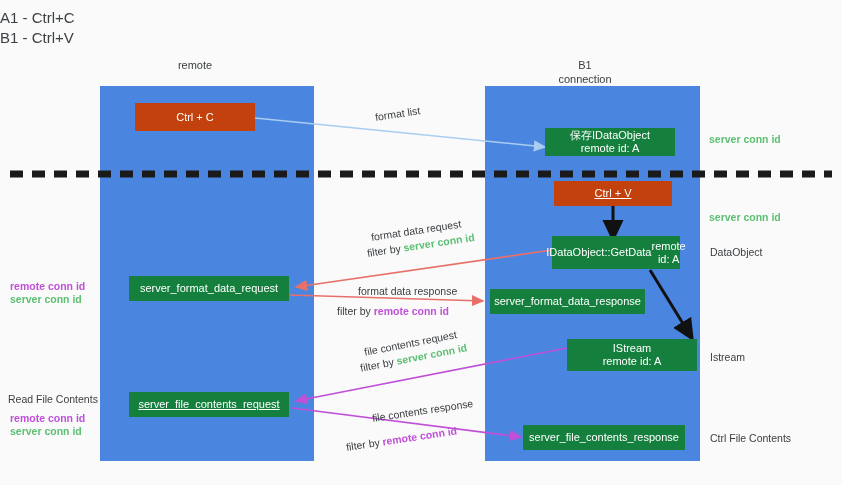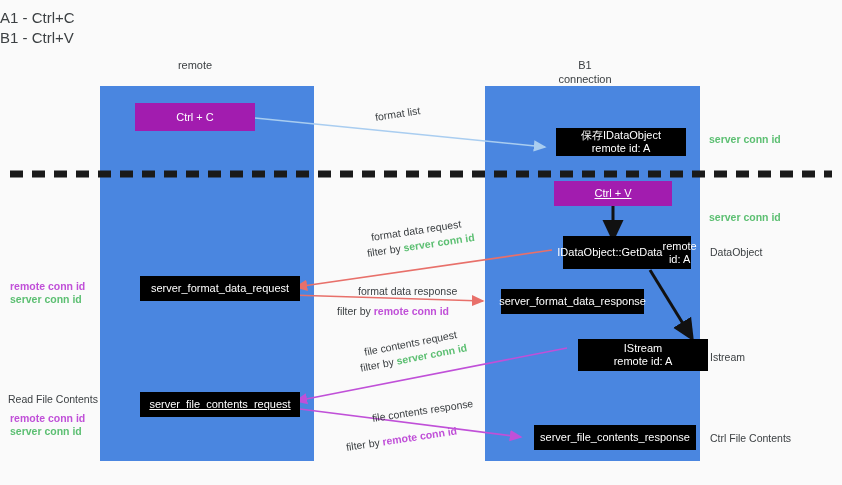--- a/index.html
+++ b/index.html
@@ -25,22 +25,22 @@
   .lane-head{
     position:absolute;text-align:center;font-size:11px;line-height:14px;color:#3c4043;
   }
 
   .node{
     position:absolute;box-sizing:border-box;
     display:flex;align-items:center;justify-content:center;
     text-align:center;color:#ffffff;font-size:11px;line-height:13px;
     padding:2px 4px;
   }
-  .node.green{background:#a21caf;}
-  .node.orange{background:#000000;margin-left:11px;}
+  .node.green{background:#c2410c;}
+  .node.orange{background:#15803d;}
 
   .midlabel{
     position:absolute;font-size:10.5px;line-height:14px;color:#3c4043;
     white-space:nowrap;
   }
   .midlabel .g{color:#5cbf72;font-weight:bold;}
   .midlabel .p{color:#c050d8;font-weight:bold;}
   .sidelabel{
     position:absolute;font-size:10.5px;line-height:14px;color:#3c4043;white-space:nowrap;
   }
@@ -117,21 +117,21 @@
     <span>保存IDataObject</span>
     <span>remote id: A</span>
   </div>
   <div class="node green" style="left:554px;top:181px;width:118px;height:25px;text-decoration:underline;">
     <span>Ctrl + V</span>
   </div>
   <div class="node orange" style="left:552px;top:236px;width:128px;height:33px;flex-direction:row;">
     <span>IDataObject::GetData</span>
     <span>remote id: A</span>
   </div>
-  <div class="node orange" style="left:490px;top:289px;width:143px;height:25px;">
+  <div class="node orange" style="left:490px;top:289px;width:155px;height:25px;">
     <span>server_format_data_response</span>
   </div>
   <div class="node orange" style="left:567px;top:339px;width:130px;height:32px;flex-direction:column;">
     <span>IStream</span>
     <span>remote id: A</span>
   </div>
   <div class="node orange" style="left:523px;top:425px;width:162px;height:25px;">
     <span>server_file_contents_response</span>
   </div>
 

